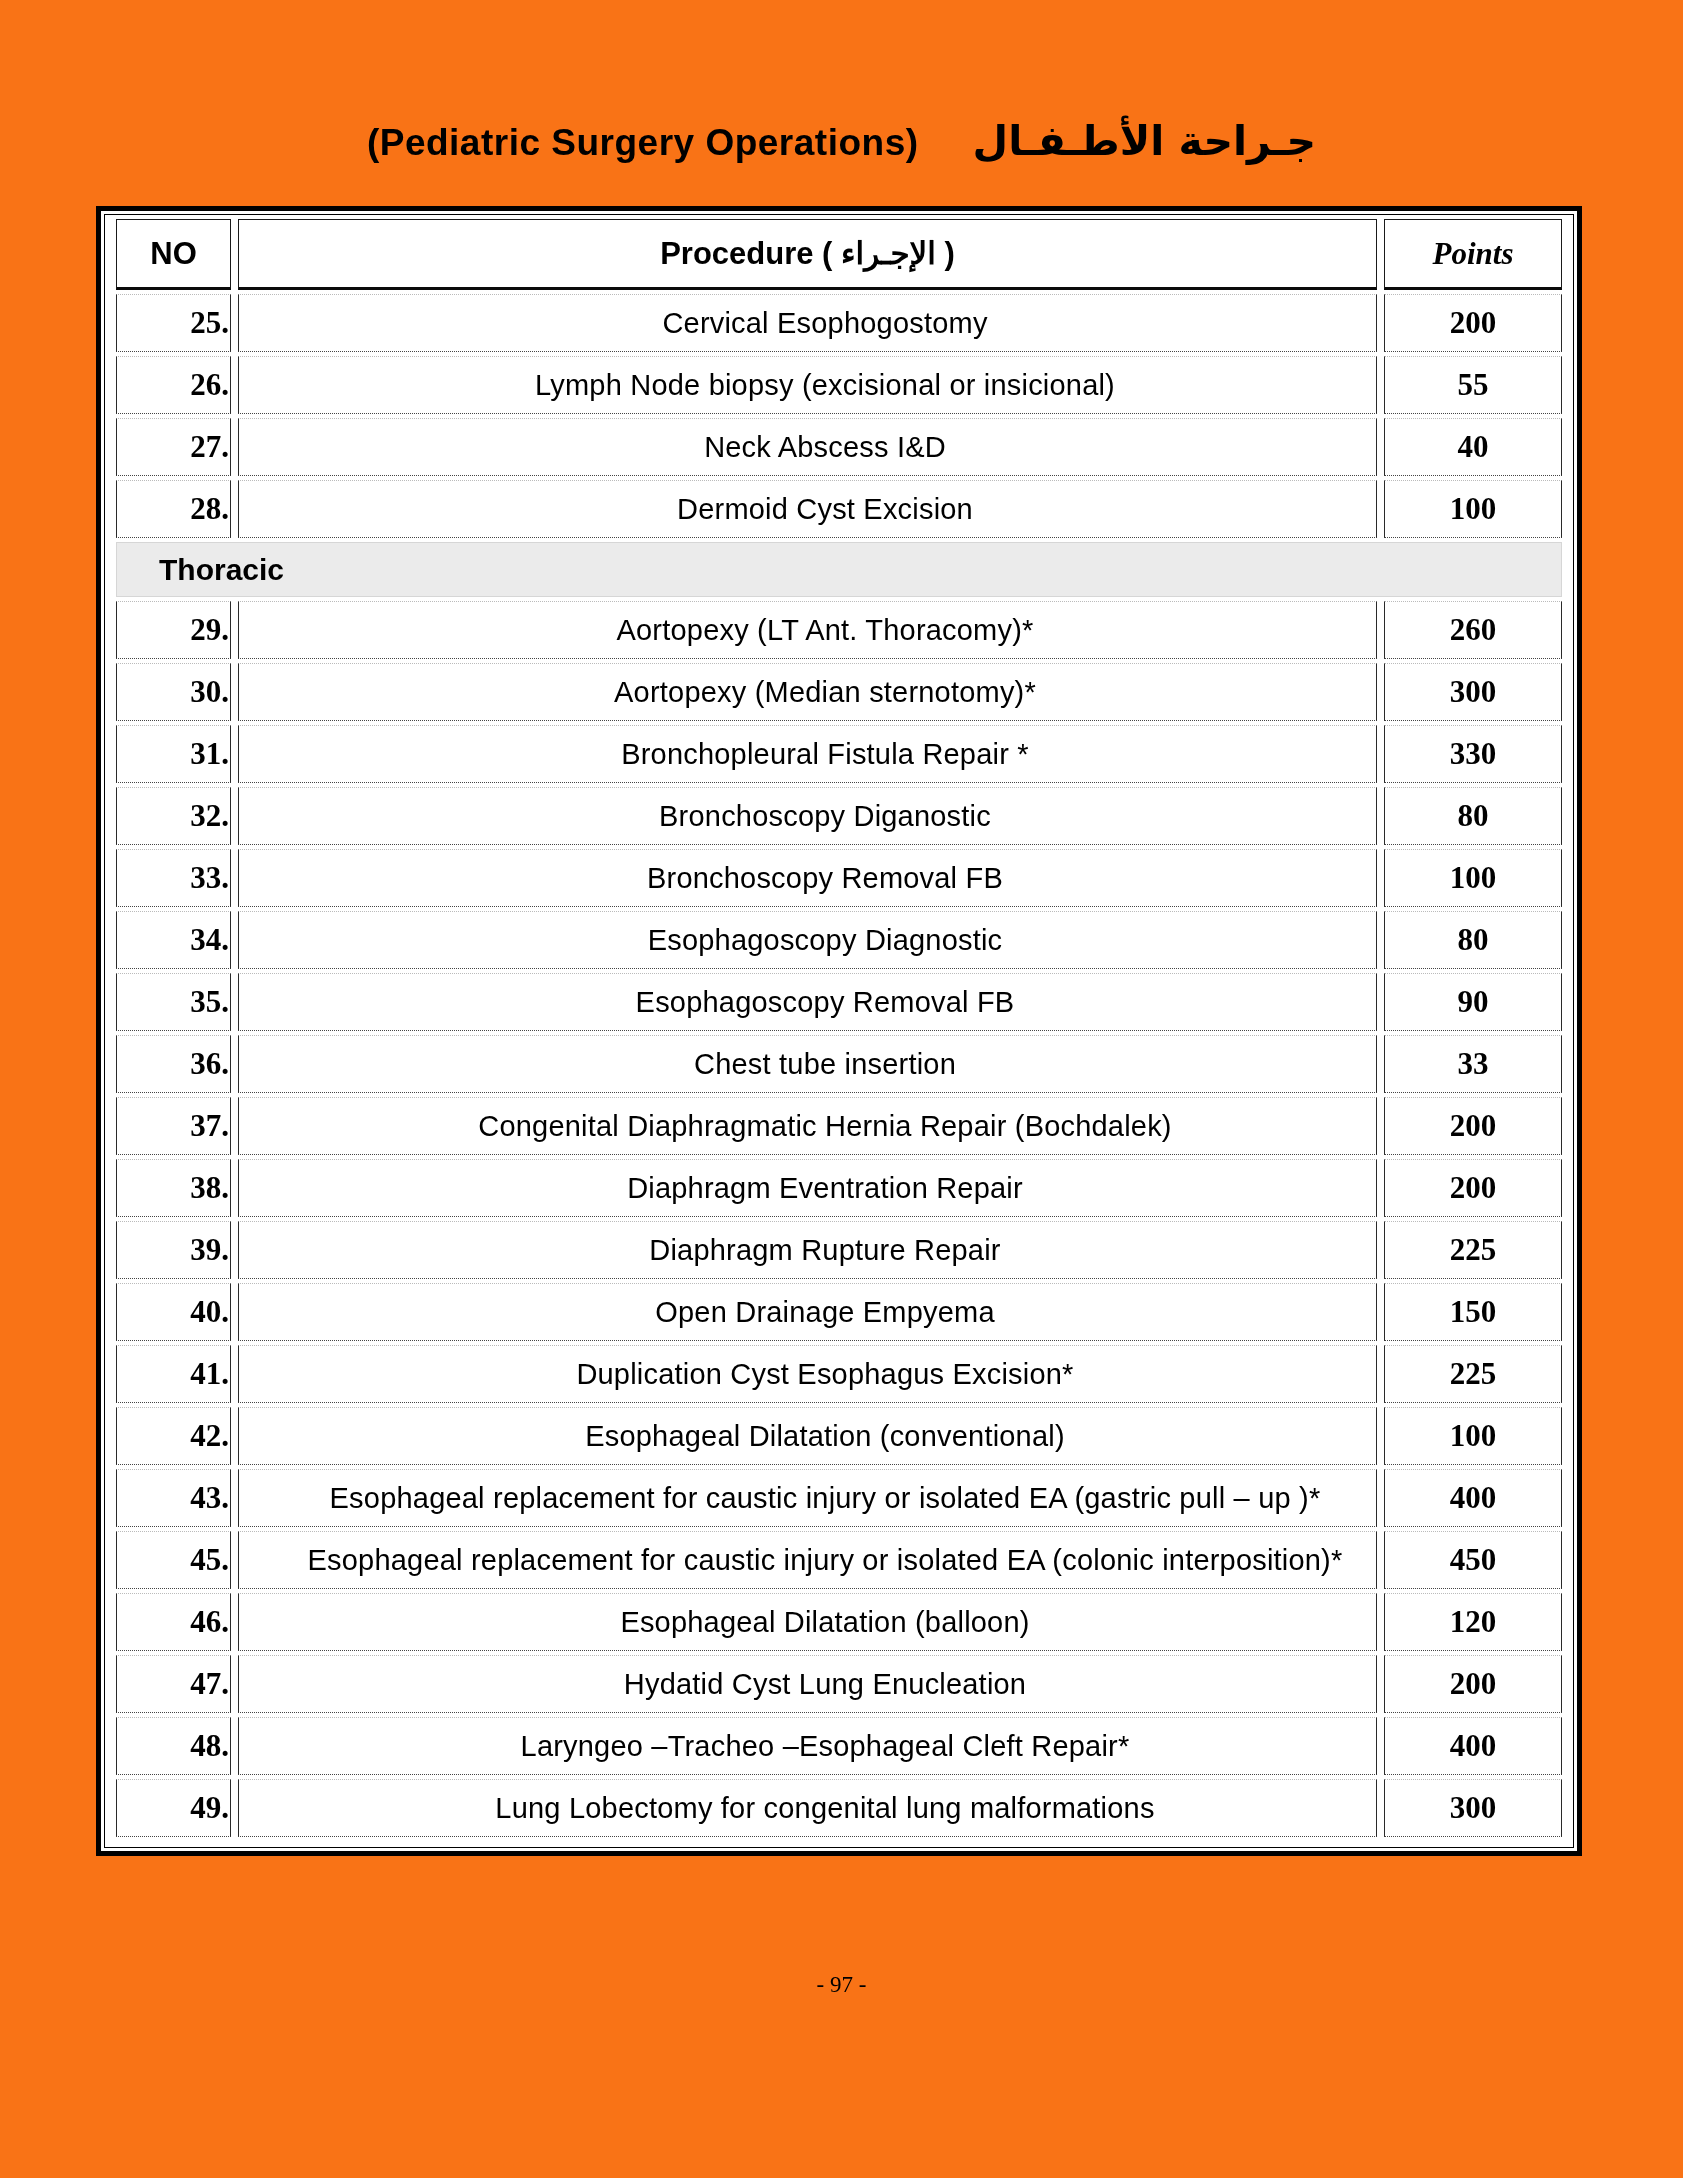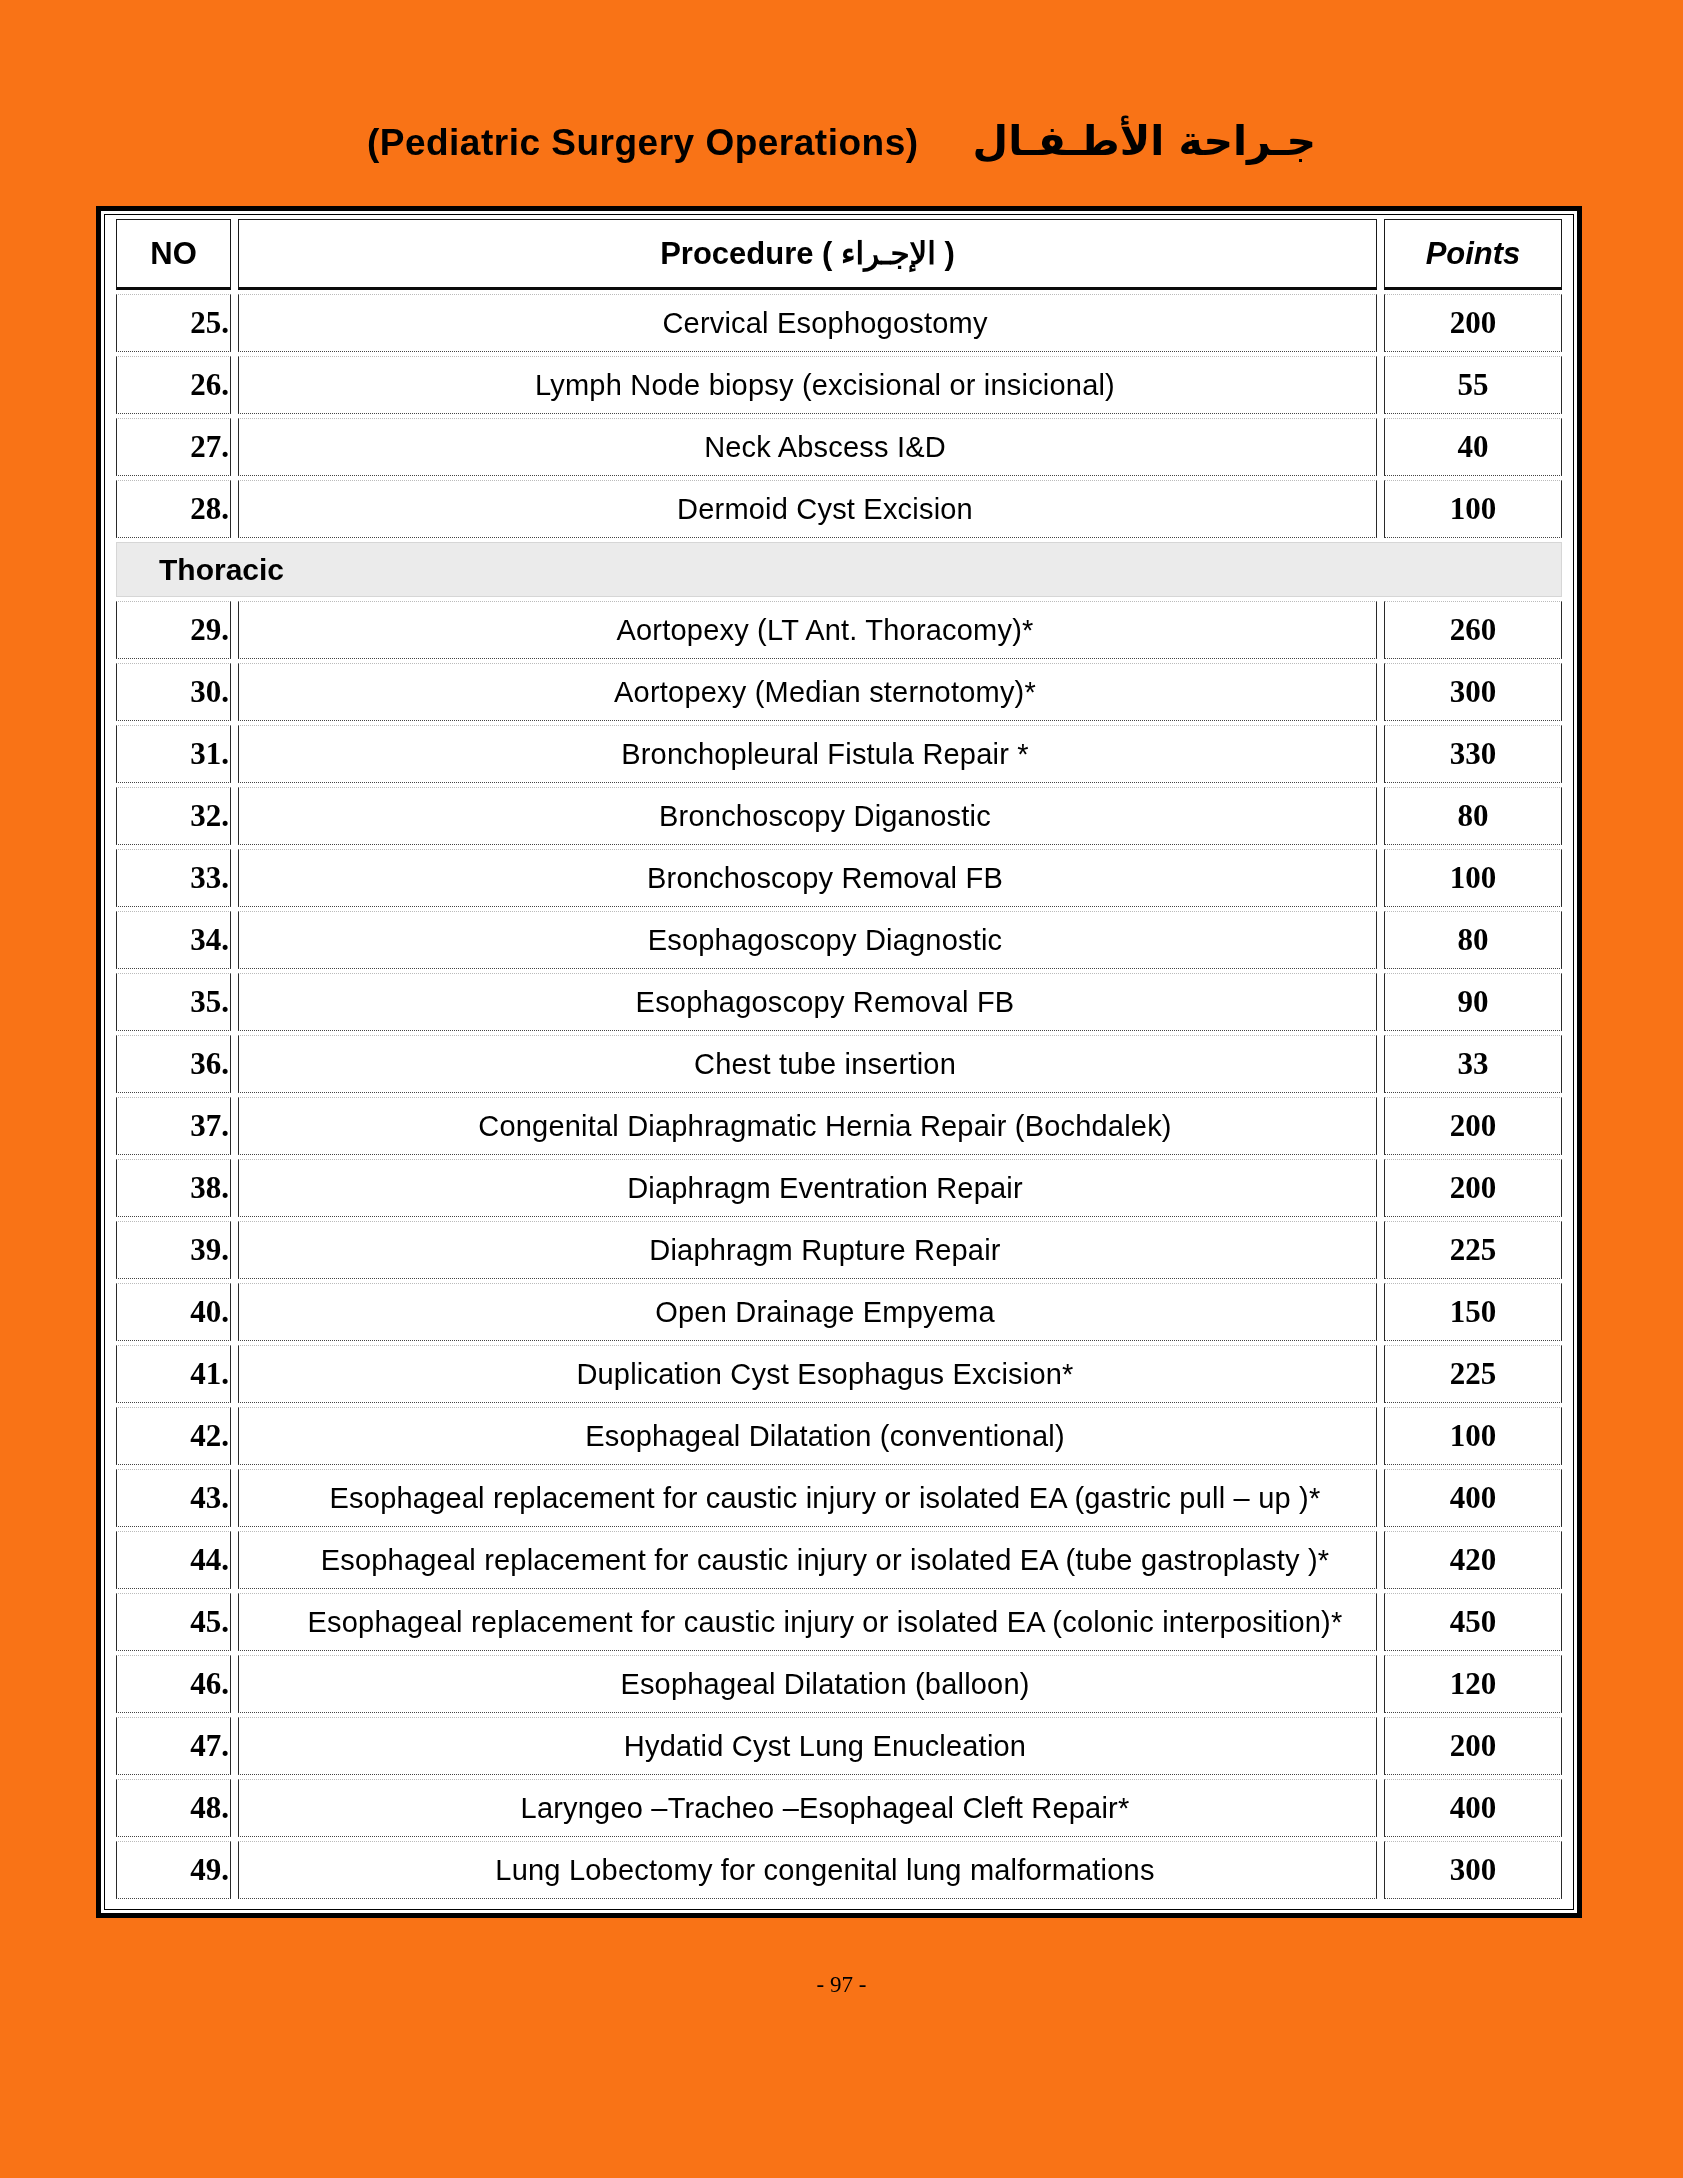--- a/index.html
+++ b/index.html
@@ -53,21 +53,21 @@
     height:65px;
     border:1px solid #1a1a1a;
     border-bottom:3px solid #0a0a0a;
     font-size:31px;
     font-weight:bold;
     text-align:center;
     vertical-align:middle;
     background:#fff;
   }
   .proc-table th.col-points{
-    font-family:Liberation Sans, sans-serif;
+    font-family:Liberation Serif, serif;
     font-style:italic;
     text-align:center;
   }
   .proc-table td{
     height:54px;
     vertical-align:middle;
     border-left:1px solid #2a2a2a;
     border-right:1px solid #2a2a2a;
     border-bottom:1px dotted #444;
     border-top:1px dotted #bbb;
@@ -224,25 +224,20 @@
               <td class="cell-no">42.</td>
               <td class="cell-proc">Esophageal Dilatation  (conventional)</td>
               <td class="cell-points">100</td>
             </tr>
             <tr>
               <td class="cell-no">43.</td>
               <td class="cell-proc">Esophageal replacement for caustic injury or isolated EA (gastric pull – up )*</td>
               <td class="cell-points">400</td>
             </tr>
             <tr>
-              <td class="cell-no">44.</td>
-              <td class="cell-proc">Esophageal replacement for caustic injury or isolated EA (tube gastroplasty )*</td>
-              <td class="cell-points">420</td>
-            </tr>
-            <tr>
               <td class="cell-no">45.</td>
               <td class="cell-proc">Esophageal replacement for caustic injury or isolated EA (colonic interposition)*</td>
               <td class="cell-points">450</td>
             </tr>
             <tr>
               <td class="cell-no">46.</td>
               <td class="cell-proc">Esophageal Dilatation  (balloon)</td>
               <td class="cell-points">120</td>
             </tr>
             <tr>

